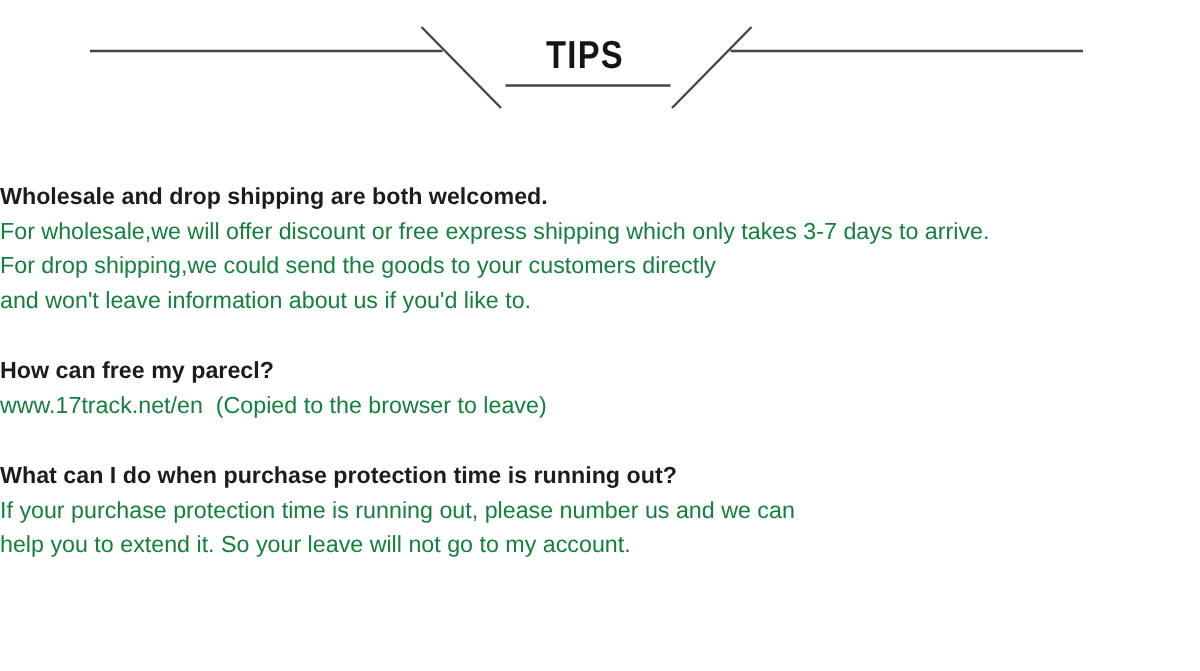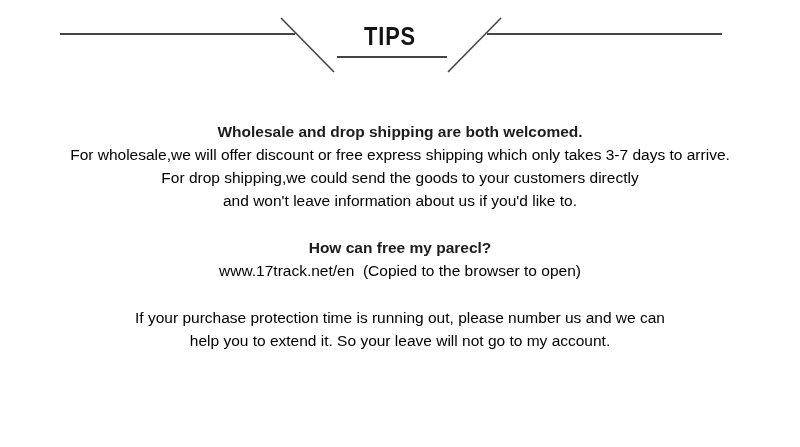--- a/index.html
+++ b/index.html
@@ -36,40 +36,39 @@
     transform-origin: center;
     font-size: 26px;
     font-weight: 700;
     letter-spacing: 1px;
     color: #141414;
     white-space: nowrap;
   }
   
   .content {
     padding-top: 30px;
-    text-align: center;
   }
   .section {
     margin: 0 0 24px 0;
   }
   .section:last-child {
     margin-bottom: 0;
   }
   .heading {
     font-weight: 700;
     font-size: 15.5px;
     line-height: 23px;
     color: #1c1c1c;
     white-space: pre-wrap;
   }
   .line {
     font-weight: 400;
     font-size: 15.5px;
     line-height: 23px;
-    color: #000000;
+    color: #15803d;
     white-space: pre-wrap;
   }
 </style>
 </head>
 <body>
 
 <div class="page">
 
   <div class="tips-header">
     <svg width="800" height="90" viewBox="0 0 800 90">
@@ -86,22 +85,23 @@
 
     <div class="section">
       <div class="heading">Wholesale and drop shipping are both welcomed.</div>
       <div class="line">For wholesale,we will offer discount or free express shipping which only takes 3-7 days to arrive.</div>
       <div class="line">For drop shipping,we could send the goods to your customers directly</div>
       <div class="line">and won't leave information about us if you'd like to.</div>
     </div>
 
     <div class="section">
       <div class="heading">How can free my parecl?</div>
-      <div class="line">www.17track.net/en  (Copied to the browser to open)</div>
+      <div class="line">www.17track.net/en  (Copied to the browser to leave)</div>
     </div>
 
     <div class="section">
+      <div class="heading">What can I do when purchase protection time is running out?</div>
       <div class="line">If your purchase protection time is running out, please number us and we can</div>
       <div class="line">help you to extend it. So your leave will not go to my account.</div>
     </div>
 
   </div>
 </div>
 
 </body></html>

